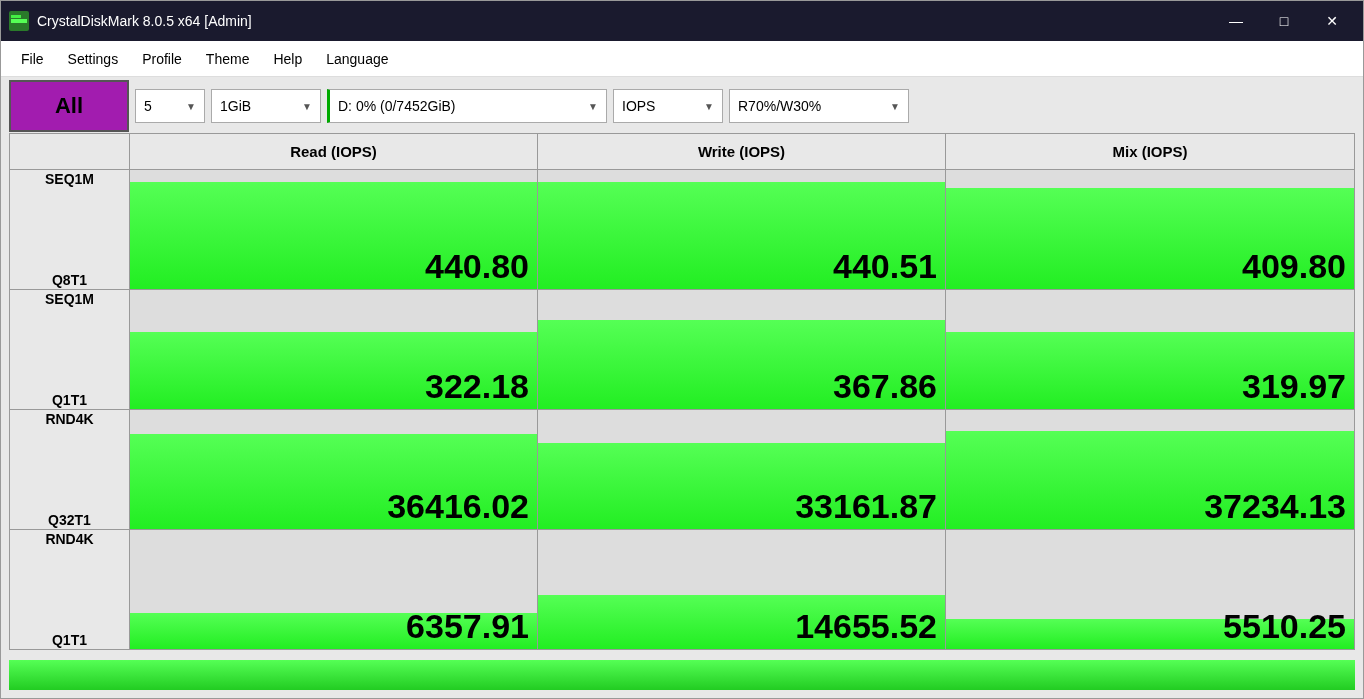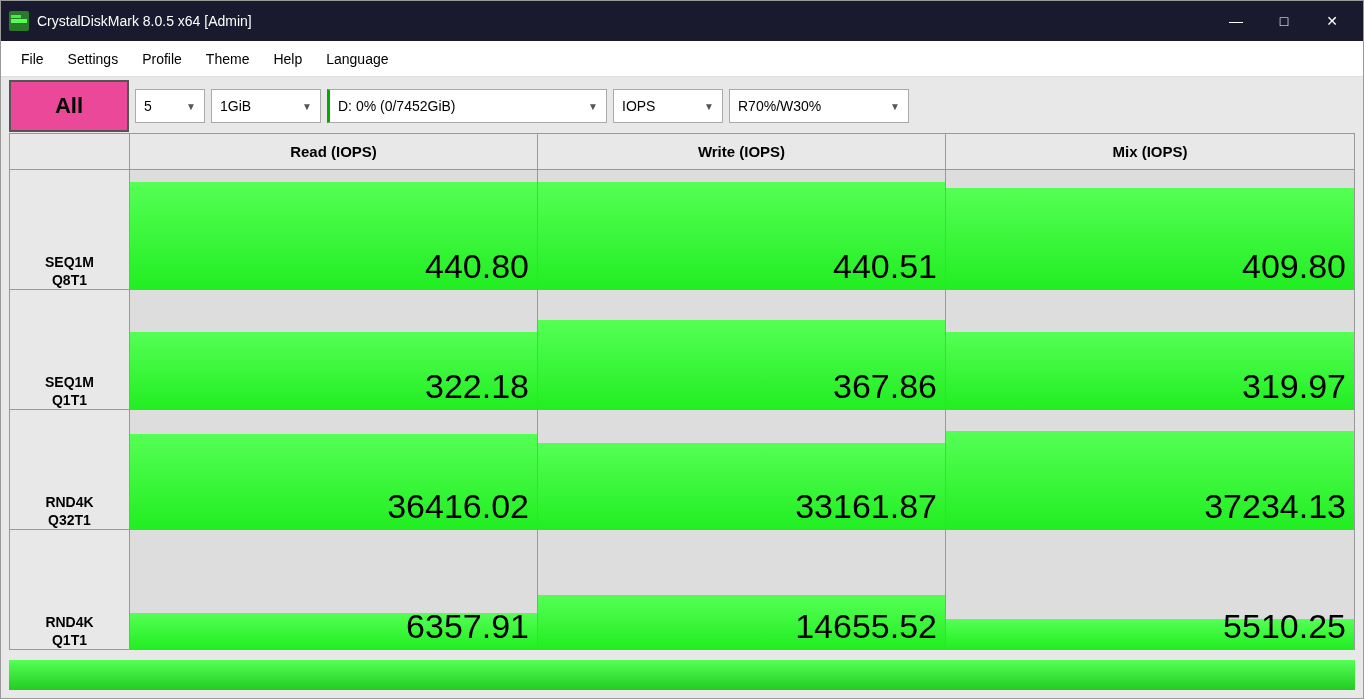--- a/index.html
+++ b/index.html
@@ -88,21 +88,21 @@
     
     .controls-row {
       display: flex;
       align-items: center;
       gap: 6px;
       height: 42px;
       flex-shrink: 0;
     }
 
     .all-btn {
-      background: #ec4899;
+      background: #a21caf;
       color: black;
       font-size: 22px;
       font-weight: bold;
       border: 2px solid #555;
       cursor: pointer;
       width: 120px;
       height: 52px;
       display: flex;
       align-items: center;
       justify-content: center;
@@ -158,21 +158,21 @@
       grid-template-columns: 120px 1fr 1fr 1fr;
       flex: 1;
       border-bottom: 1px solid #999;
     }
     .grid-row:last-child { border-bottom: none; }
 
     .row-label {
       background: #e8e8e8;
       display: flex;
       align-items: center;
-      justify-content: flex-end;
+      justify-content: space-between;
       font-size: 14px;
       font-weight: bold;
       border-right: 1px solid #999;
       flex-direction: column;
       line-height: 1.3;
       text-align: center;
     }
 
     .data-cell {
       position: relative;
@@ -190,21 +190,21 @@
       bottom: 0;
       left: 0;
       width: 100%;
       background: linear-gradient(to top, #22ee22, #55ff55);
     }
 
     .cell-value {
       position: relative;
       z-index: 1;
       font-size: 34px;
-      font-weight: 400;
+      font-weight: 700;
       color: black;
       text-align: right;
       line-height: 1.1;
     }
 
     
     .bottom-strip {
       height: 30px;
       background: linear-gradient(to top, #22cc22, #55ff55);
       flex-shrink: 0;

